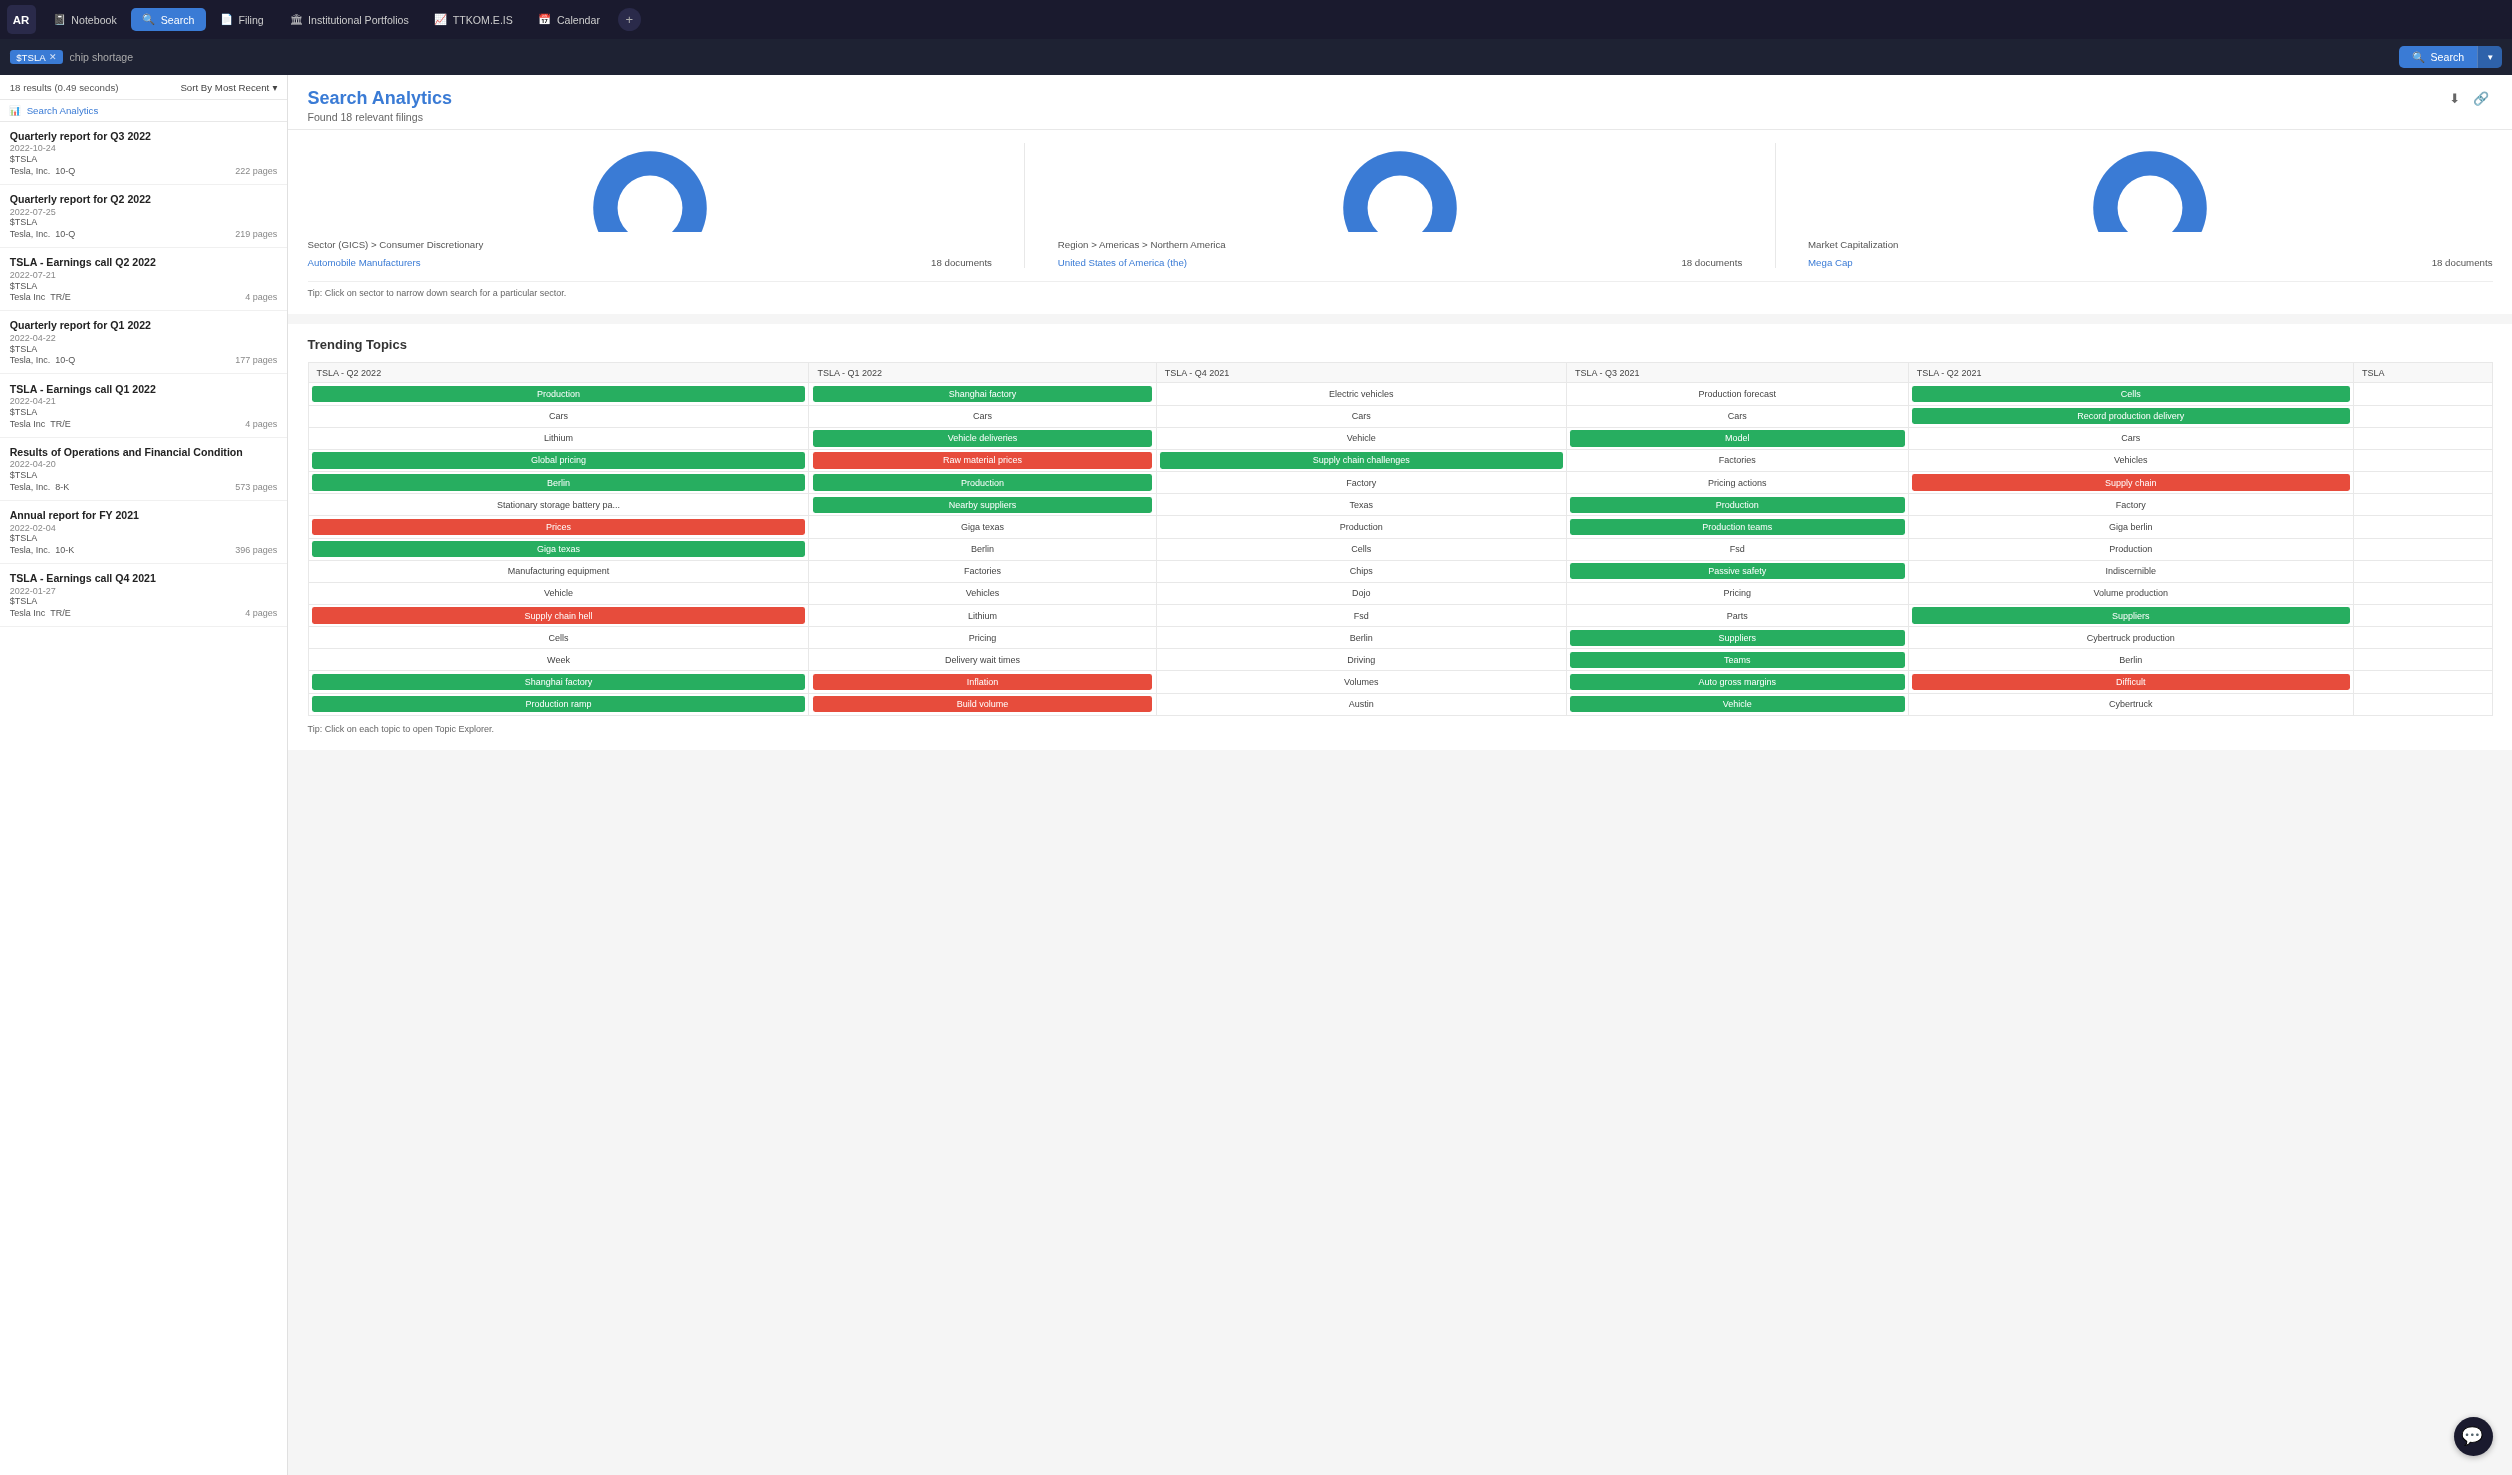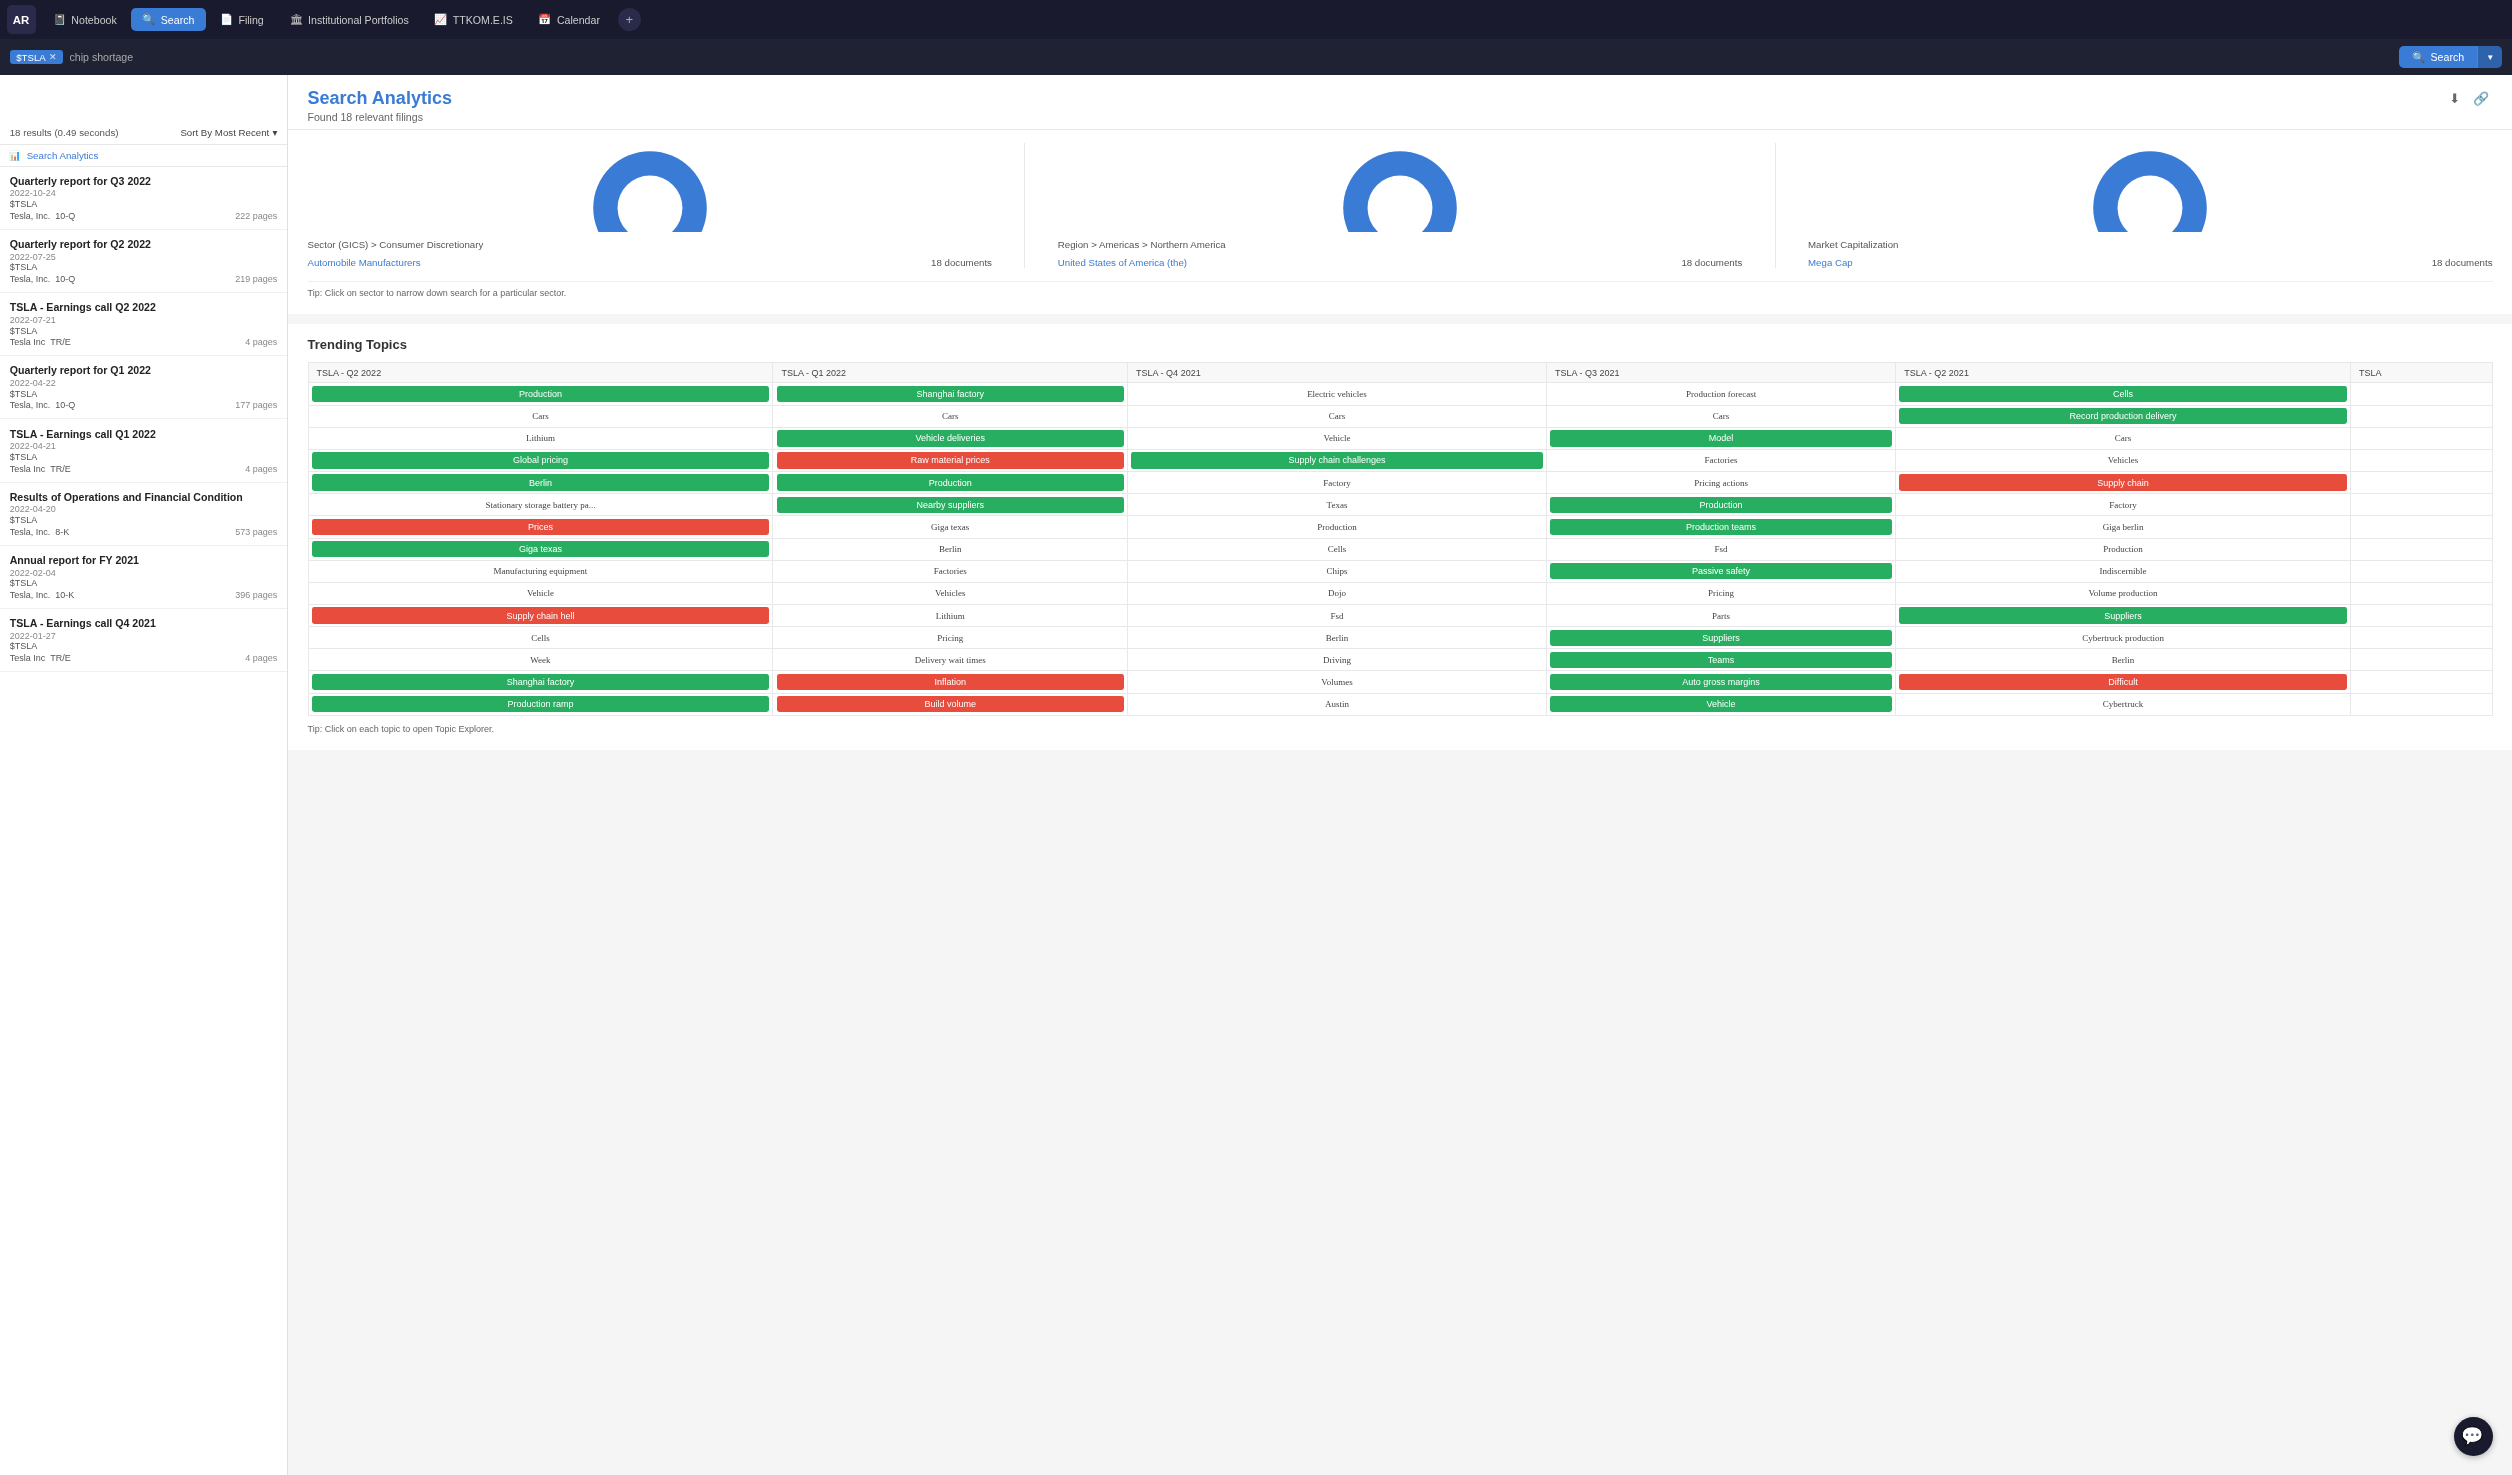--- a/index.html
+++ b/index.html
@@ -114,21 +114,20 @@
       display: flex;
       flex-direction: column;
       overflow: hidden;
     }
     .sidebar-header {
       padding: 6.5px 9.7px;
       border-bottom: 0.8px solid #e8e8e8;
       display: flex;
       align-items: flex-start;
       justify-content: space-between;
-      margin-top: 45px;
     }
     .results-count {
       font-size: 9.7px;
       color: #555;
     }
     .sort-btn {
       display: flex; align-items: center; gap: 3.2px;
       background: none; border: none;
       font-size: 9.7px; color: #444;
       cursor: pointer;
@@ -318,21 +317,20 @@
       background: #27ae60;
       color: white;
     }
     .topic-red {
       background: #e74c3c;
       color: white;
     }
     .topic-neutral {
       background: transparent;
       color: #444;
-      font-family: Liberation Serif, serif;
     }
     .trending-tip {
       font-size: 9px;
       color: #666;
       margin-top: 8.1px;
     }
 
     
     .chat-bubble {
       position: fixed;

